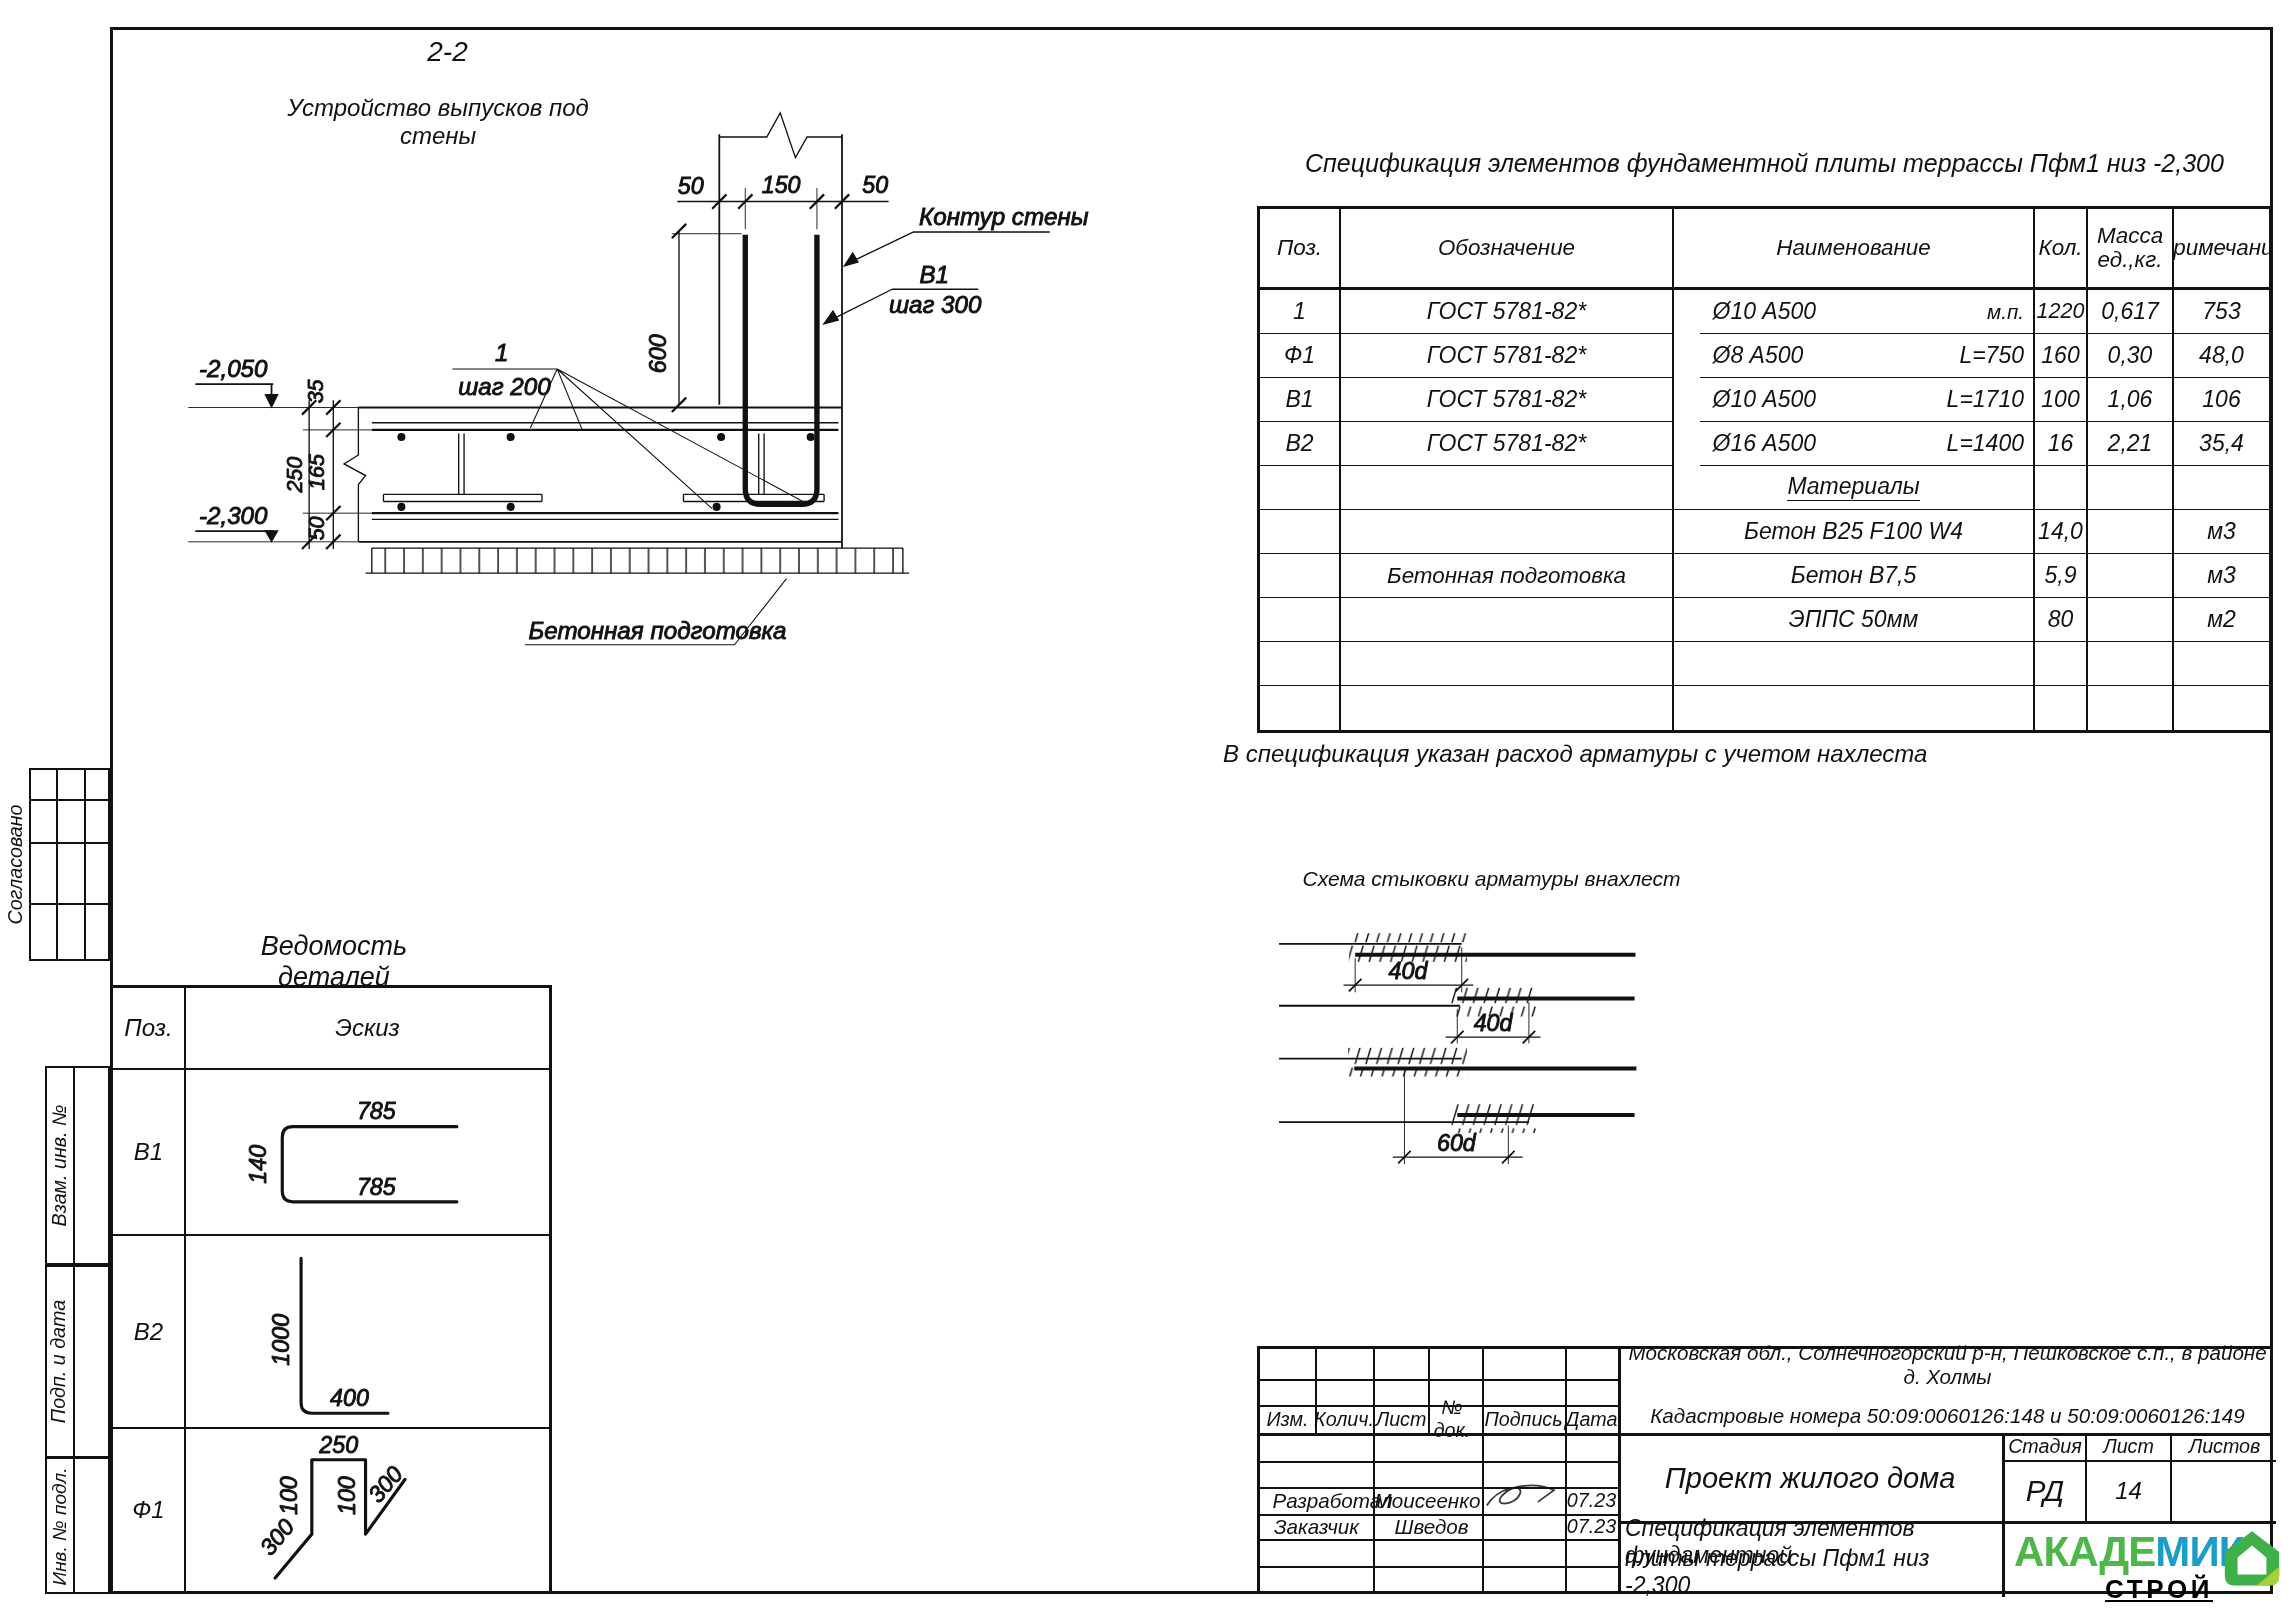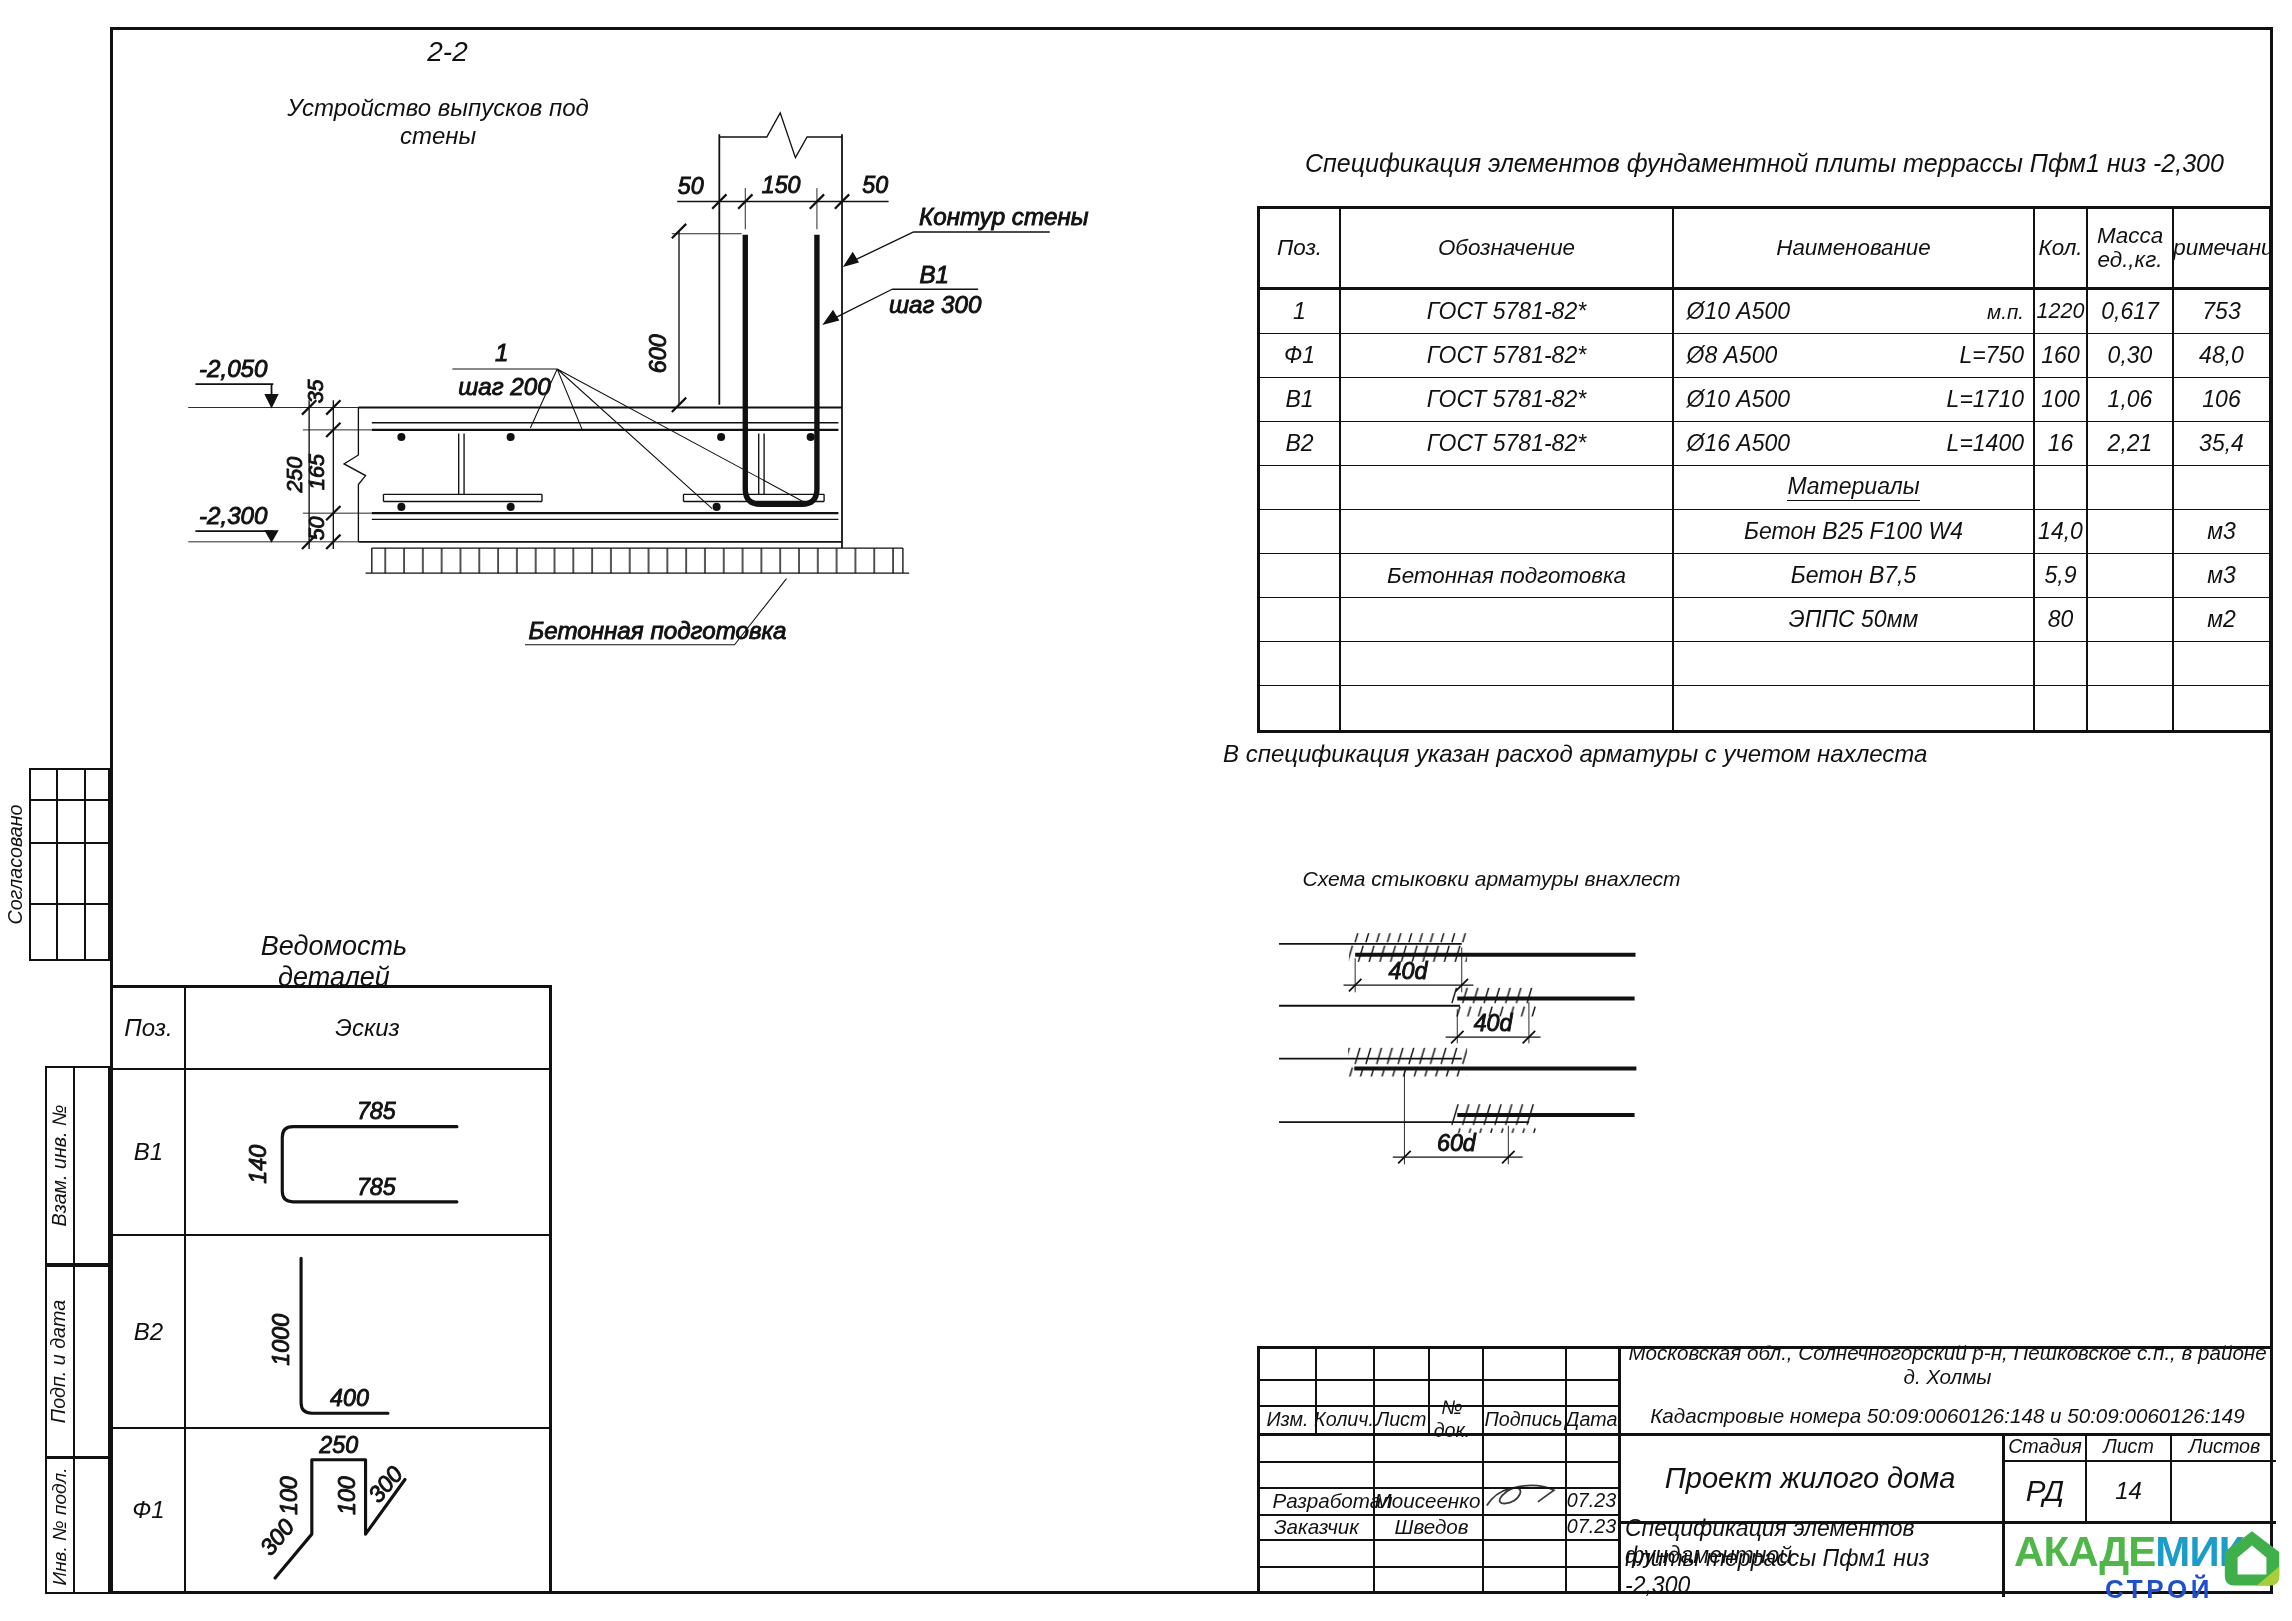--- a/index.html
+++ b/index.html
@@ -14,37 +14,37 @@
   svg.art text{font-family:"Liberation Sans",sans-serif;font-style:italic;fill:#111;}
   
   .spec{position:absolute;left:1257px;top:206px;width:1015px;border:3.1px solid #111;
         box-sizing:border-box;display:grid;grid-template-columns:81px 333px 361px 53px 86px 1fr;
         grid-template-rows:81px repeat(10,44px);}
   .sc{border-right:2.2px solid #111;border-bottom:1.8px solid #111;box-sizing:border-box;
       display:flex;align-items:center;justify-content:center;text-align:center;
       font-size:23px;line-height:1.05;overflow:hidden;}
   .sc.last{border-right:none;}
   .sc.hd{border-bottom:3.1px solid #111;font-size:22.4px;}
-  .sc.split{justify-content:space-between;padding:0 9px 0 12.5px;text-align:left;}
+  .sc.split{justify-content:space-between;padding:0 9px 0 12.5px;text-align:left;margin-left:26px;}
   .sc.bot{border-bottom:none;}
   .u{border-bottom:1.8px solid #111;padding-bottom:0.9px;}
   
   .ved{position:absolute;left:110px;top:985px;width:442px;height:609px;border:3.1px solid #111;
        box-sizing:border-box;display:grid;grid-template-columns:73px 1fr;
        grid-template-rows:82px 166px 193px 1fr;}
   .vc{border-right:2.2px solid #111;border-bottom:2.2px solid #111;box-sizing:border-box;
       display:flex;align-items:center;justify-content:center;font-size:24px;}
   .vc.last{border-right:none;} .vc.bot{border-bottom:none;}
   
   .tb{position:absolute;left:1257px;top:1346px;width:1016px;height:248px;
       border:3.6px solid #111;box-sizing:border-box;}
   .tb .txt{position:absolute;font-size:19.7px;display:flex;align-items:center;justify-content:center;text-align:center;}
   .logoword{font-style:normal;font-weight:800;letter-spacing:-0.9px;line-height:1;}
   .logoword .g{color:#4db848;} .logoword .b{color:#1b9dc9;}
-  .logos2{font-style:normal;font-weight:800;letter-spacing:3.6px;color:#1d4ed8;line-height:1;}
+  .logos2{font-style:normal;font-weight:800;letter-spacing:3.6px;color:#000000;line-height:1;text-decoration:underline;}
 </style>
 </head>
 <body>
 
 <div class="sheet">
 
   <svg class="art" width="2293" height="1621" viewBox="0 0 2560 1810">
     <defs>
       <pattern id="dh" width="12" height="34" patternUnits="userSpaceOnUse">
         <line x1="1" y1="32" x2="10" y2="2" stroke="#111" stroke-width="1.6"></line>

